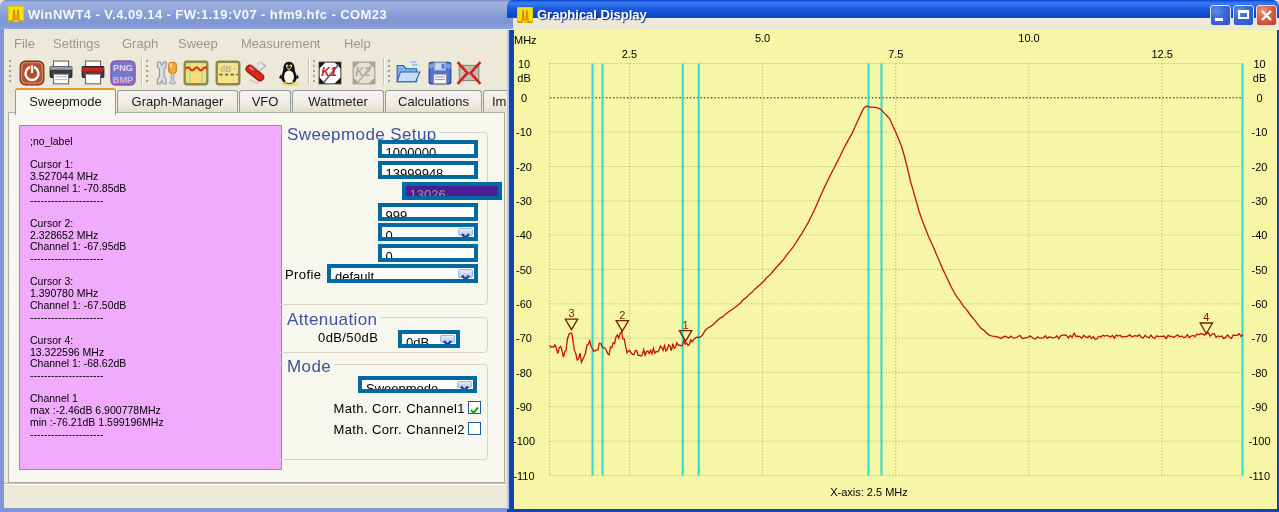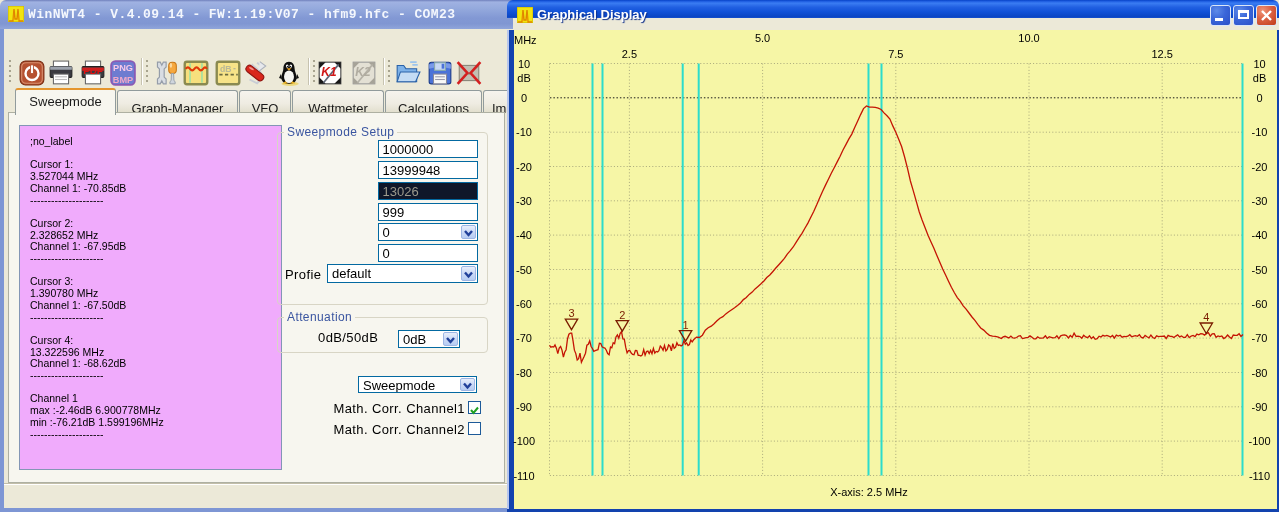--- a/index.html
+++ b/index.html
@@ -1,47 +1,47 @@
 <!DOCTYPE html>
 <html><head><meta charset="utf-8">
 <style>
 html,body{margin:0;padding:0;}
 body{width:1279px;height:512px;overflow:hidden;position:relative;
  font-family:"Liberation Sans",sans-serif;background:#ECE9D8;}
 #leftwin{position:absolute;left:0;top:0;width:513px;height:512px;}
 .ltitle{position:absolute;left:0;top:0;width:513px;height:29px;
  background:linear-gradient(180deg,#7080BC 0%,#A0B2E2 7%,#95AADD 28%,#8298D4 62%,#8096D2 82%,#90A5DA 100%);
  border-top-left-radius:6px;}
-.ltitle .ttext{position:absolute;left:28px;top:7px;font-size:13px;font-weight:bold;color:#F4F7FD;letter-spacing:0.42px;white-space:nowrap;font-family:Liberation Mono, monospace;}
+.ltitle .ttext{position:absolute;left:28px;top:7px;font-size:13px;font-weight:bold;color:#F4F7FD;letter-spacing:0.42px;white-space:nowrap;}
 .wicon{position:absolute;left:8px;top:6px;width:16px;height:16px;}
 #lbody{position:absolute;left:0;top:29px;width:513px;height:479px;background:#ECE9D8;
  border-left:4px solid #7E96D4;box-sizing:border-box;}
 #menubar{position:absolute;left:4px;top:29px;width:509px;height:26px;background:#ECE9D8;color:#9B988B;font-size:13px;}
 #menubar span{position:absolute;top:7px;}
 #toolbar{position:absolute;left:4px;top:55px;width:509px;height:33px;background:#ECE9D8;}
 .tsep{position:absolute;top:3px;width:1px;height:27px;background:#C7C3B0;border-right:1px solid #fff;}
 .tdots{position:absolute;top:5px;width:2px;height:23px;
  background-image:repeating-linear-gradient(180deg,#A8A48F 0 2px,transparent 2px 5px);}
 .ticon{position:absolute;top:60px;width:26px;height:26px;}
 #tabs{position:absolute;left:4px;top:88px;width:509px;height:25px;font-size:13px;color:#1a1a1a;}
 .tab{position:absolute;top:2px;height:21px;background:linear-gradient(180deg,#F6F4EE 0%,#EFECE2 60%,#E2DFCE 100%);
  border:1px solid #919B9C;border-bottom:none;border-radius:3px 3px 0 0;text-align:center;}
-.tab div{margin-top:10px;}
+.tab div{margin-top:3px;}
 .tab.active{top:0;height:25px;background:#F7F6EF;border-top:2px solid #E5962E;z-index:3;}
 .tab.active div{margin-top:4px;}
 #pane{position:absolute;left:8px;top:112px;width:497px;height:371px;background:#F7F6EF;border:1px solid #AEB0A2;box-sizing:border-box;z-index:2;}
 #textbox{position:absolute;left:19px;top:125px;width:263px;height:345px;background:#f0abfc;
  border:1px solid #8396B5;box-sizing:border-box;z-index:4;font-size:10.5px;line-height:11.7px;color:#000;
  padding:10px 0 0 10px;white-space:pre;overflow:hidden;}
 .gbox{position:absolute;border:1px solid #D8D5C5;border-radius:4px;z-index:4;}
-.gtitle{position:absolute;top:-8px;left:6px;background:#F7F6EF;padding:0 3px;font-size:12px;letter-spacing:0.4px;color:#3A55A0;white-space:nowrap;}
+.gtitle{position:absolute;top:-8px;left:6px;background:#F7F6EF;padding:0 3px;font-size:17px;letter-spacing:0.4px;color:#3A55A0;white-space:nowrap;}
 .flabel{position:absolute;font-size:13px;letter-spacing:0.4px;color:#000;text-align:right;white-space:nowrap;z-index:5;}
-.finput{position:absolute;background:#fff;border:1px solid #0369a1;box-sizing:border-box;
+.finput{position:absolute;background:#fff;border:4px solid #0369a1;box-sizing:border-box;
  font-size:13px;color:#000;padding:1px 0 0 4px;z-index:5;overflow:hidden;white-space:nowrap;}
-.finput.dis{background:#0f172a;color:#9C9A8C;}
+.finput.dis{background:#4c1d95;color:#9C9A8C;margin-left:24px;}
 .combo .arrowbtn{position:absolute;right:1px;top:1px;bottom:1px;width:15px;
  background:linear-gradient(180deg,#E8EEFB 0%,#CCDAF6 50%,#B6CCF3 100%);border:1px solid #9EB6E4;border-radius:2px;box-sizing:border-box;}
 .chk{position:absolute;width:13px;height:13px;background:#fff;border:1px solid #1D5A99;box-sizing:border-box;z-index:5;}
 #statusbar{position:absolute;left:4px;top:484px;width:509px;height:24px;background:#ECE9D8;border-top:1px solid #fff;box-shadow:0 -1px 0 #C2BEA9;}
 #lbottom{position:absolute;left:0;top:508px;width:513px;height:4px;background:#7E96D4;}
 
 #rightwin{position:absolute;left:507px;top:0;width:772px;height:512px;z-index:10;}
 .rtitle{position:absolute;left:0;top:0;width:772px;height:18px;
  background:linear-gradient(180deg,#0742C8 0%,#2767E8 10%,#3A7CF2 18%,#2160E2 40%,#1152D8 65%,#0B46C4 92%,#1550CE 100%);
  border-radius:6px 6px 0 0;}
@@ -57,20 +57,28 @@
 <div id="leftwin">
  <div class="ltitle">
   <svg class="wicon" viewBox="0 0 16 16">
         <rect x="0" y="0" width="16" height="16" fill="#F2E410" stroke="#C8B400" stroke-width="1"></rect>
         <path d="M1,15 L5,15 L6,3 L7,13 L9,13 L10,3 L11,15 L15,15" fill="none" stroke="#E08400" stroke-width="1.4"></path>
         <path d="M1,15 L5,15 L6,5 L6,15 Z M10,5 L11,15 L15,15 L10,15 Z" fill="#F0A800" opacity="0.8"></path>
       </svg>
   <span class="ttext">WinNWT4 - V.4.09.14 - FW:1.19:V07 - hfm9.hfc - COM23</span>
  </div>
  <div id="lbody"></div>
+ <div id="menubar">
+  <span style="left:10px">File</span>
+      <span style="left:49px">Settings</span>
+  <span style="left:118px">Graph</span>
+      <span style="left:174px">Sweep</span>
+  <span style="left:237px">Measurement</span>
+      <span style="left:340px">Help</span>
+ </div>
  <div id="toolbar">
   <div class="tdots" style="left:5px"></div>
   <div class="tsep" style="left:137px"></div>
       <div class="tdots" style="left:142px"></div>
   <div class="tsep" style="left:304px"></div>
       <div class="tdots" style="left:309px"></div>
   <div class="tsep" style="left:379px"></div>
       <div class="tdots" style="left:384px"></div>
  </div>
  <svg class="ticon" style="left:18.5px" viewBox="0 0 24 24">
@@ -232,20 +240,23 @@
         </svg></div></div>
 
  <div class="gbox" style="left:277px;top:317px;width:209px;height:34px">
       <div class="gtitle">Attenuation</div>
     </div>
  <div class="flabel" style="left:318px;top:330px">0dB/50dB</div>
  <div class="finput combo" style="left:398px;top:329.5px;width:62px;height:18px">0dB<div class="arrowbtn"><svg width="13" height="14" viewBox="0 0 13 14">
           <path d="M3,5 L6.5,9 L10,5" fill="none" stroke="#21409A" stroke-width="2.4"></path>
         </svg></div></div>
 
+ <div class="gbox" style="left:277px;top:363.5px;width:209px;height:94px">
+      <div class="gtitle">Mode</div>
+    </div>
  <div class="finput combo" style="left:358px;top:375.5px;width:119px;height:17px">Sweepmode<div class="arrowbtn"><svg width="13" height="13" viewBox="0 0 13 13">
           <path d="M3,4.5 L6.5,8.5 L10,4.5" fill="none" stroke="#21409A" stroke-width="2.4"></path>
         </svg></div></div>
  <div class="flabel" style="left:320px;top:400.5px;width:145px;text-align:right">Math. Corr. Channel1</div>
  <div class="chk" style="left:468px;top:401px"><svg width="11" height="11" viewBox="0 0 11 11">
         <path d="M2,5 L4.5,8 L9,2.5" fill="none" stroke="#21A121" stroke-width="2"></path>
       </svg></div>
  <div class="flabel" style="left:320px;top:421.5px;width:145px;text-align:right">Math. Corr. Channel2</div>
  <div class="chk" style="left:468px;top:421.5px"></div>
  <div id="statusbar"></div>

